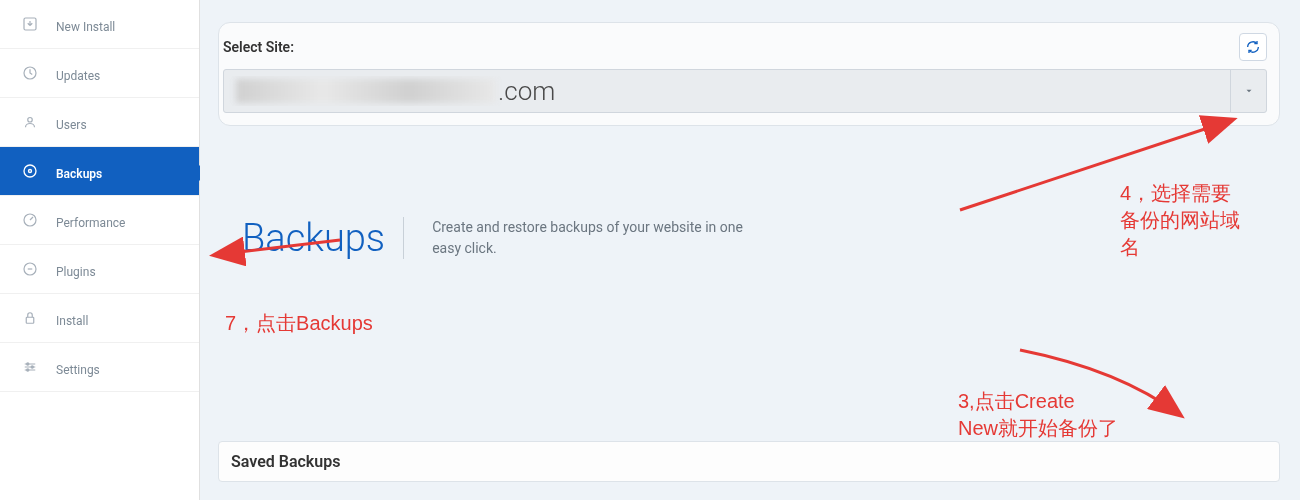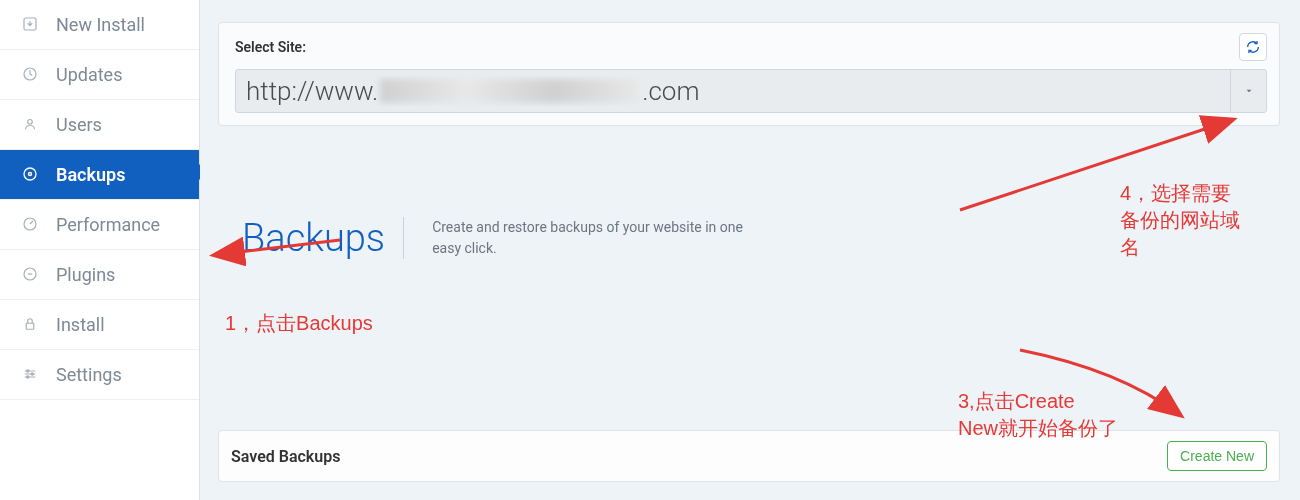--- a/index.html
+++ b/index.html
@@ -21,24 +21,24 @@
       height: 100%;
     }
     .sidebar {
       width: 200px;
       background: #ffffff;
       border-right: 1px solid #e0e0e0;
       flex-shrink: 0;
     }
     .sidebar-item {
       display: flex;
-      align-items: flex-start;
+      align-items: flex-end;
       padding: 14px 20px;
       color: #7d8a96;
-      font-size: 18px;
+      font-size: 12px;
       cursor: pointer;
       border-bottom: 1px solid #f0f0f0;
     }
     .sidebar-item.active {
       background: #1160c0;
       color: #ffffff;
       font-weight: 600;
     }
     .sidebar-item.active::after {
       content: "";
@@ -63,22 +63,22 @@
     }
     .main {
       flex: 1;
       background: #eef3f8;
       padding: 22px 20px 0 18px;
       position: relative;
     }
     .select-site-wrap {
       background: #fafbfc;
       border: 1px solid #dde3e9;
-      border-radius: 4px;
-      padding: 10px 12px 12px 16px;
+      border-radius: 12px;
+      padding: 10px 12px 12px 4px;
     }
     .select-label-row {
       display: flex;
       justify-content: space-between;
       align-items: center;
       margin-bottom: 8px;
     }
     .select-label {
       font-size: 14px;
       font-weight: 600;
@@ -286,57 +286,55 @@
         <span class="select-label">Select Site:</span>
         <div class="refresh-btn">
           <svg viewBox="0 0 24 24" width="16" height="16" fill="none" stroke="#1160c0" stroke-width="2">
               <path d="M4 12a8 8 0 0114-5M20 12a8 8 0 01-14 5"></path>
               <path d="M18 3v4h-4M6 21v-4h4"></path>
             </svg>
         </div>
       </div>
       <div class="site-selector">
         <div class="site-url">
-          <span>http://www.</span>
           <span class="site-blur"></span>
           <span>.com</span>
         </div>
         <div class="site-dropdown-caret">
           <svg viewBox="0 0 24 24" width="10" height="10" fill="#6b7680">
               <path d="M6 9l6 6 6-6z"></path>
             </svg>
         </div>
       </div>
     </div>
 
     <div class="backups-heading-row">
       <div class="backups-title">Backups</div>
       <div class="backups-desc">Create and restore backups of your website in one easy click.</div>
     </div>
 
     <div class="saved-backups-bar">
       <span class="saved-backups-label">Saved Backups</span>
-      <button class="create-new-btn">Create New</button>
     </div>
   </main>
 </div>
 
 <div class="annotation-layer">
   <svg width="1300" height="500" style="position:absolute;top:0;left:0;">
     <defs>
       <marker id="arrowhead" markerWidth="12" markerHeight="10" refX="10" refY="5" orient="auto">
         <polygon points="0 0, 12 5, 0 10" fill="#e53935"></polygon>
       </marker>
     </defs>
 
     <line x1="340" y1="240" x2="215" y2="255" stroke="#e53935" stroke-width="3" marker-end="url(#arrowhead)"></line>
 
     <line x1="960" y1="210" x2="1232" y2="120" stroke="#e53935" stroke-width="3" marker-end="url(#arrowhead)"></line>
 
     <path d="M1020 350 Q1120 370 1180 415" stroke="#e53935" stroke-width="3" fill="none" marker-end="url(#arrowhead)"></path>
   </svg>
-  <div class="anno-text" style="left:225px; top:310px;">1，点击Backups</div>
+  <div class="anno-text" style="left:225px; top:310px;">7，点击Backups</div>
   <div class="anno-text" style="left:1120px; top:180px;">4，选择需要
 备份的网站域
 名</div>
   <div class="anno-text" style="left:958px; top:388px;">3,点击Create
 New就开始备份了</div>
 </div>
 
 </body></html>

